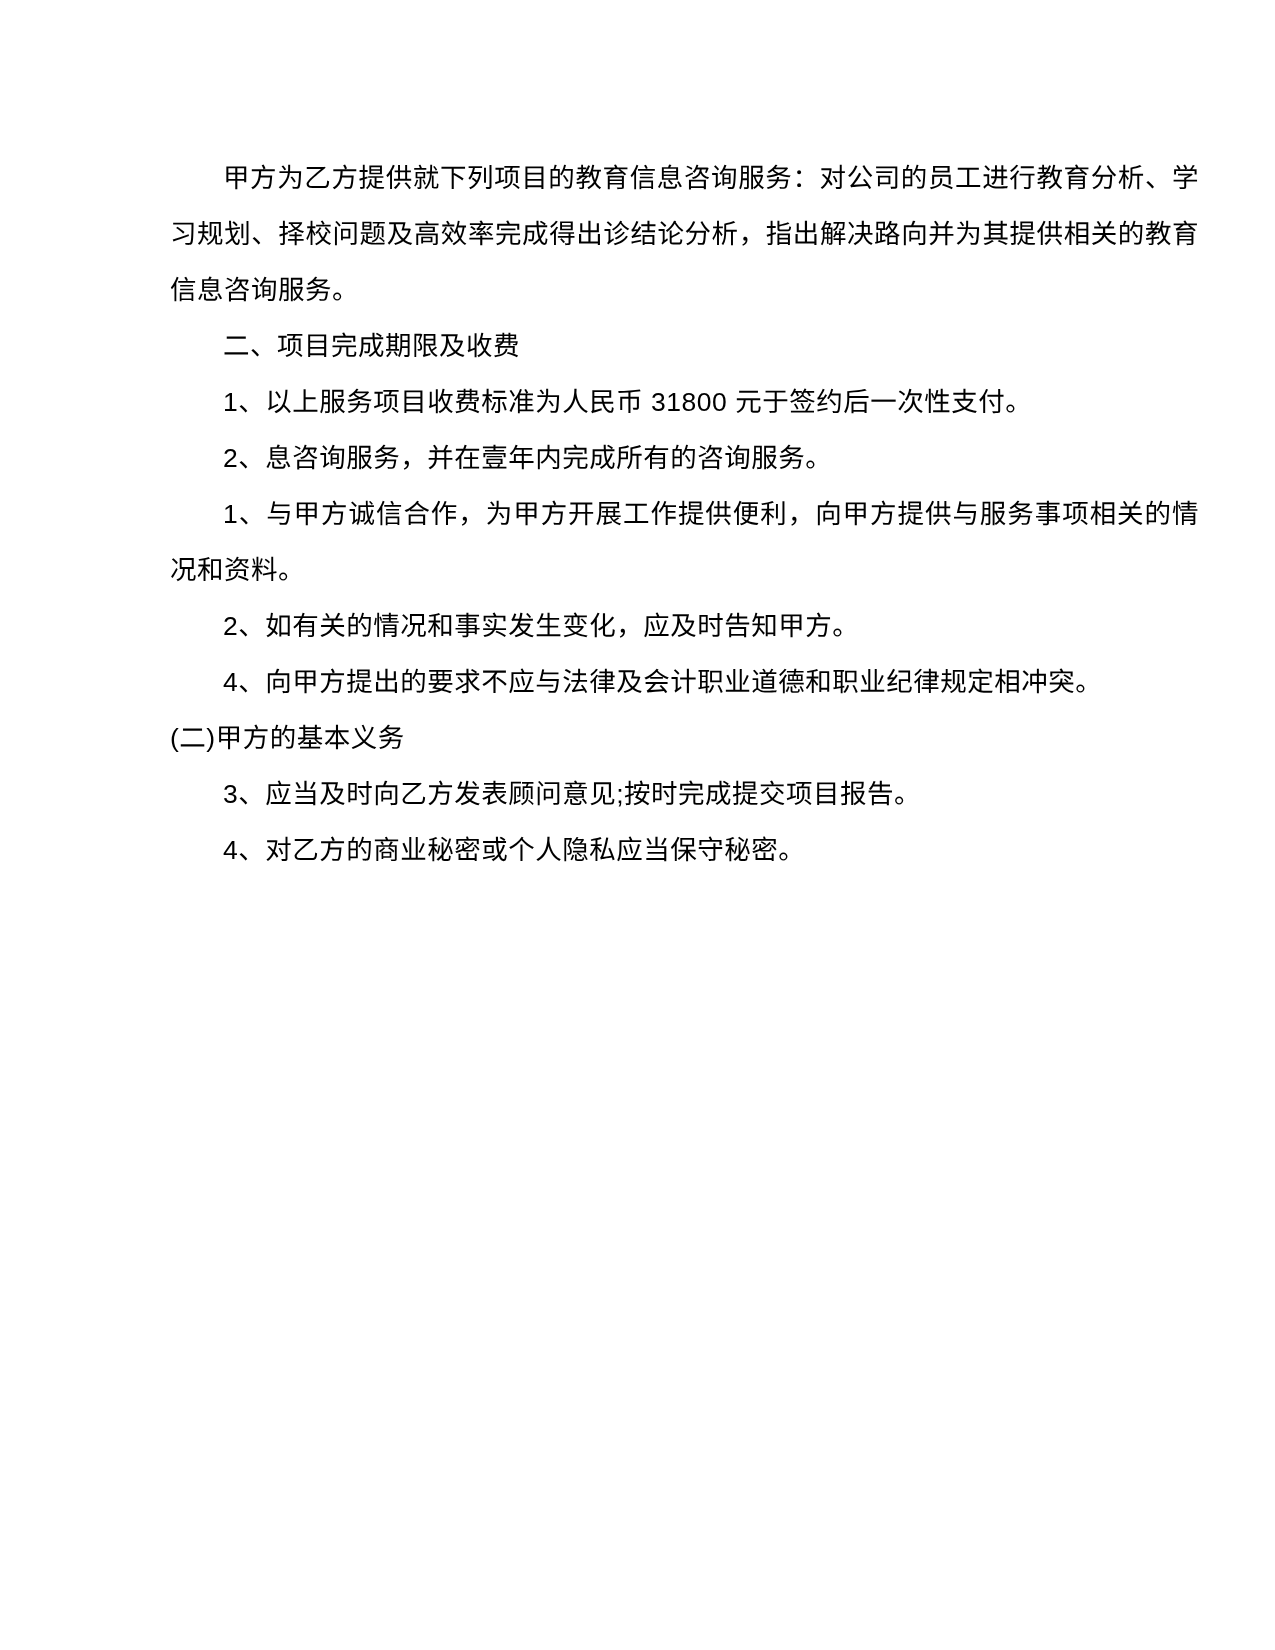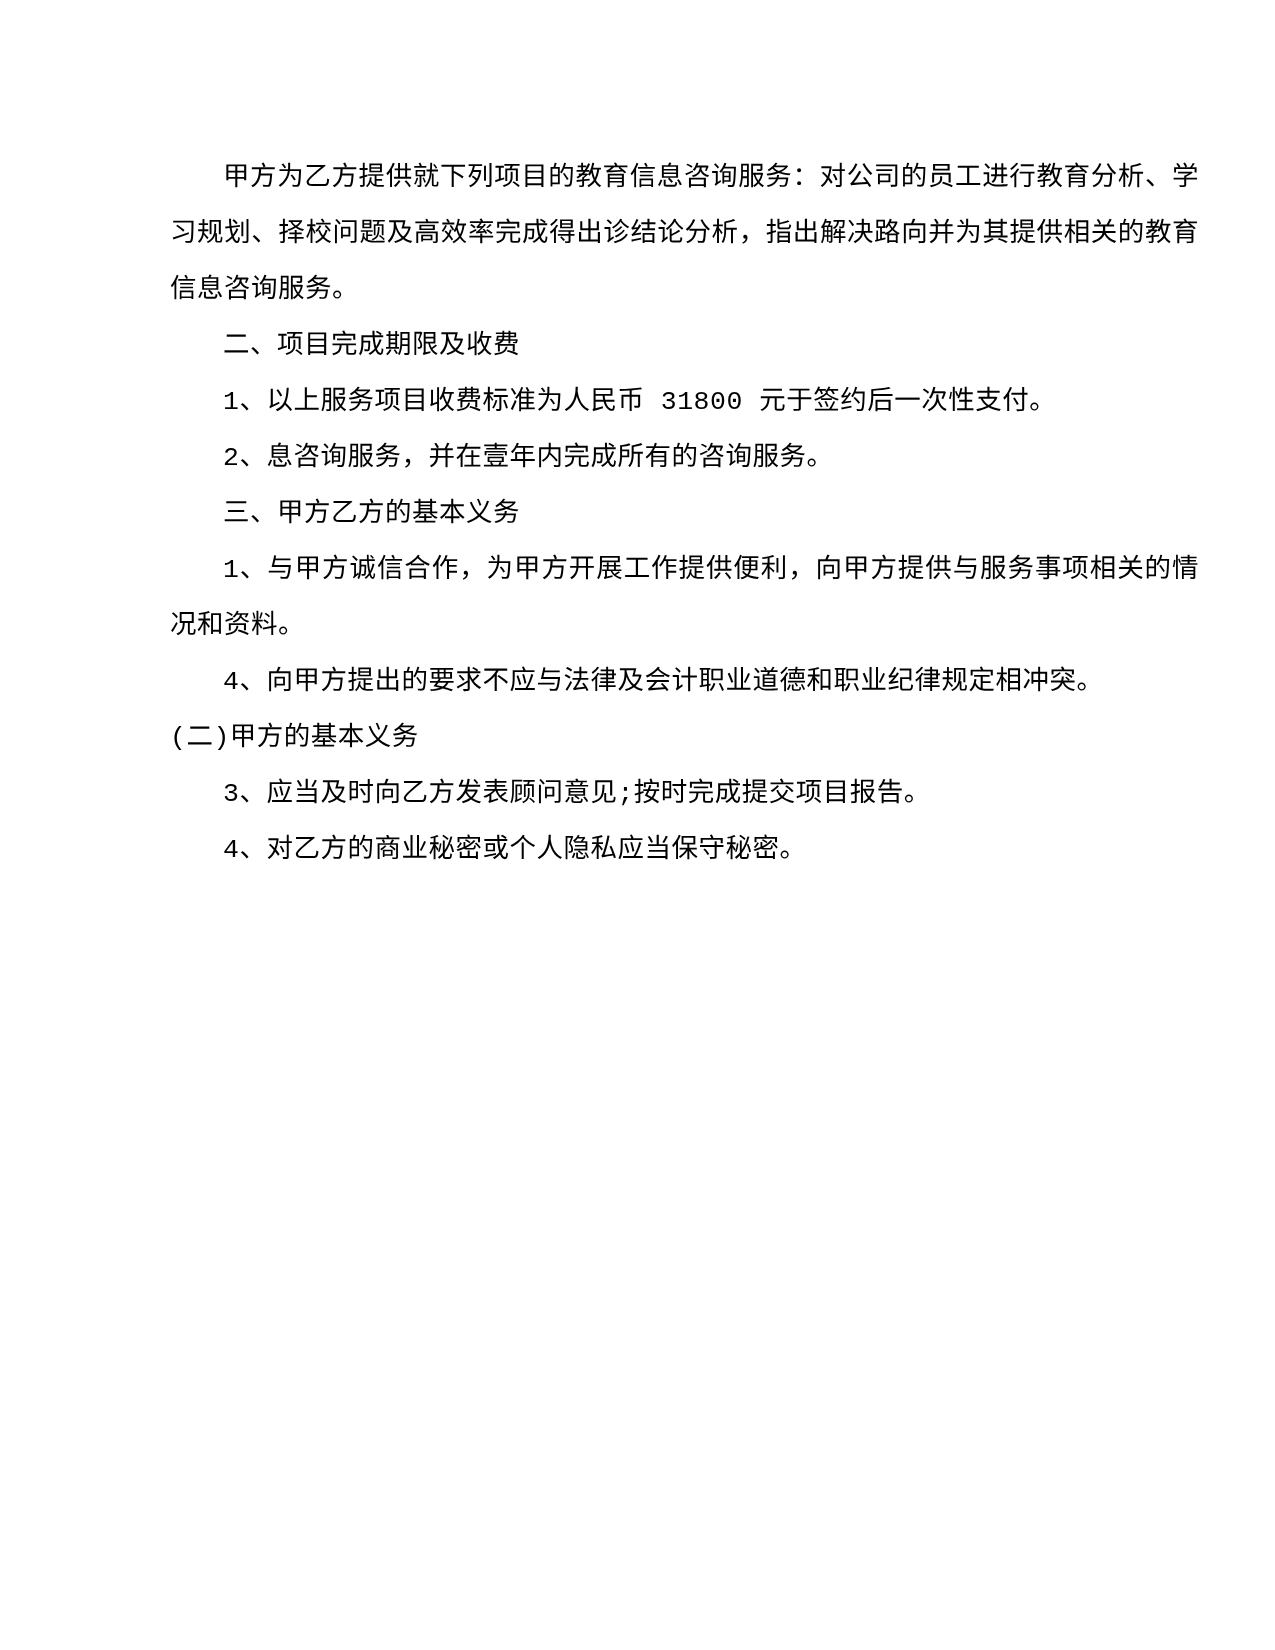--- a/index.html
+++ b/index.html
@@ -9,21 +9,21 @@
     background: #ffffff;
   }
   .page {
     position: relative;
     width: 1275px;
     height: 1650px;
     margin: 0 auto;
     background: #ffffff;
     box-sizing: border-box;
     padding: 150px 76px 0 170px;
-    font-family: Liberation Mono, monospace;
+    font-family: Liberation Sans, sans-serif;
     color: #000000;
     overflow: hidden;
   }
   .body-text {
     font-size: 26.5px;
     line-height: 56px;
     letter-spacing: 0.5px;
     text-align: justify;
     text-justify: inter-character;
   }
@@ -46,25 +46,25 @@
   <div class="body-text">
 
     <p class="para indent">甲方为乙方提供就下列项目的教育信息咨询服务：对公司的员工进行教育分析、学习规划、择校问题及高效率完成得出诊结论分析，指出解决路向并为其提供相关的教育信息咨询服务。</p>
 
     <p class="para indent">二、项目完成期限及收费</p>
 
     <p class="para indent">1、以上服务项目收费标准为人民币 31800 元于签约后一次性支付。</p>
 
     <p class="para indent">2、息咨询服务，并在壹年内完成所有的咨询服务。</p>
 
-    <p class="para indent">三、甲方乙方的基本义务</p>
 
 
     <p class="para indent">1、与甲方诚信合作，为甲方开展工作提供便利，向甲方提供与服务事项相关的情况和资料。</p>
 
+    <p class="para indent">2、如有关的情况和事实发生变化，应及时告知甲方。</p>
 
 
     <p class="para indent">4、向甲方提出的要求不应与法律及会计职业道德和职业纪律规定相冲突。</p>
 
     <p class="para noindent">(二)甲方的基本义务</p>
 
 
 
     <p class="para indent">3、应当及时向乙方发表顾问意见;按时完成提交项目报告。</p>
 

